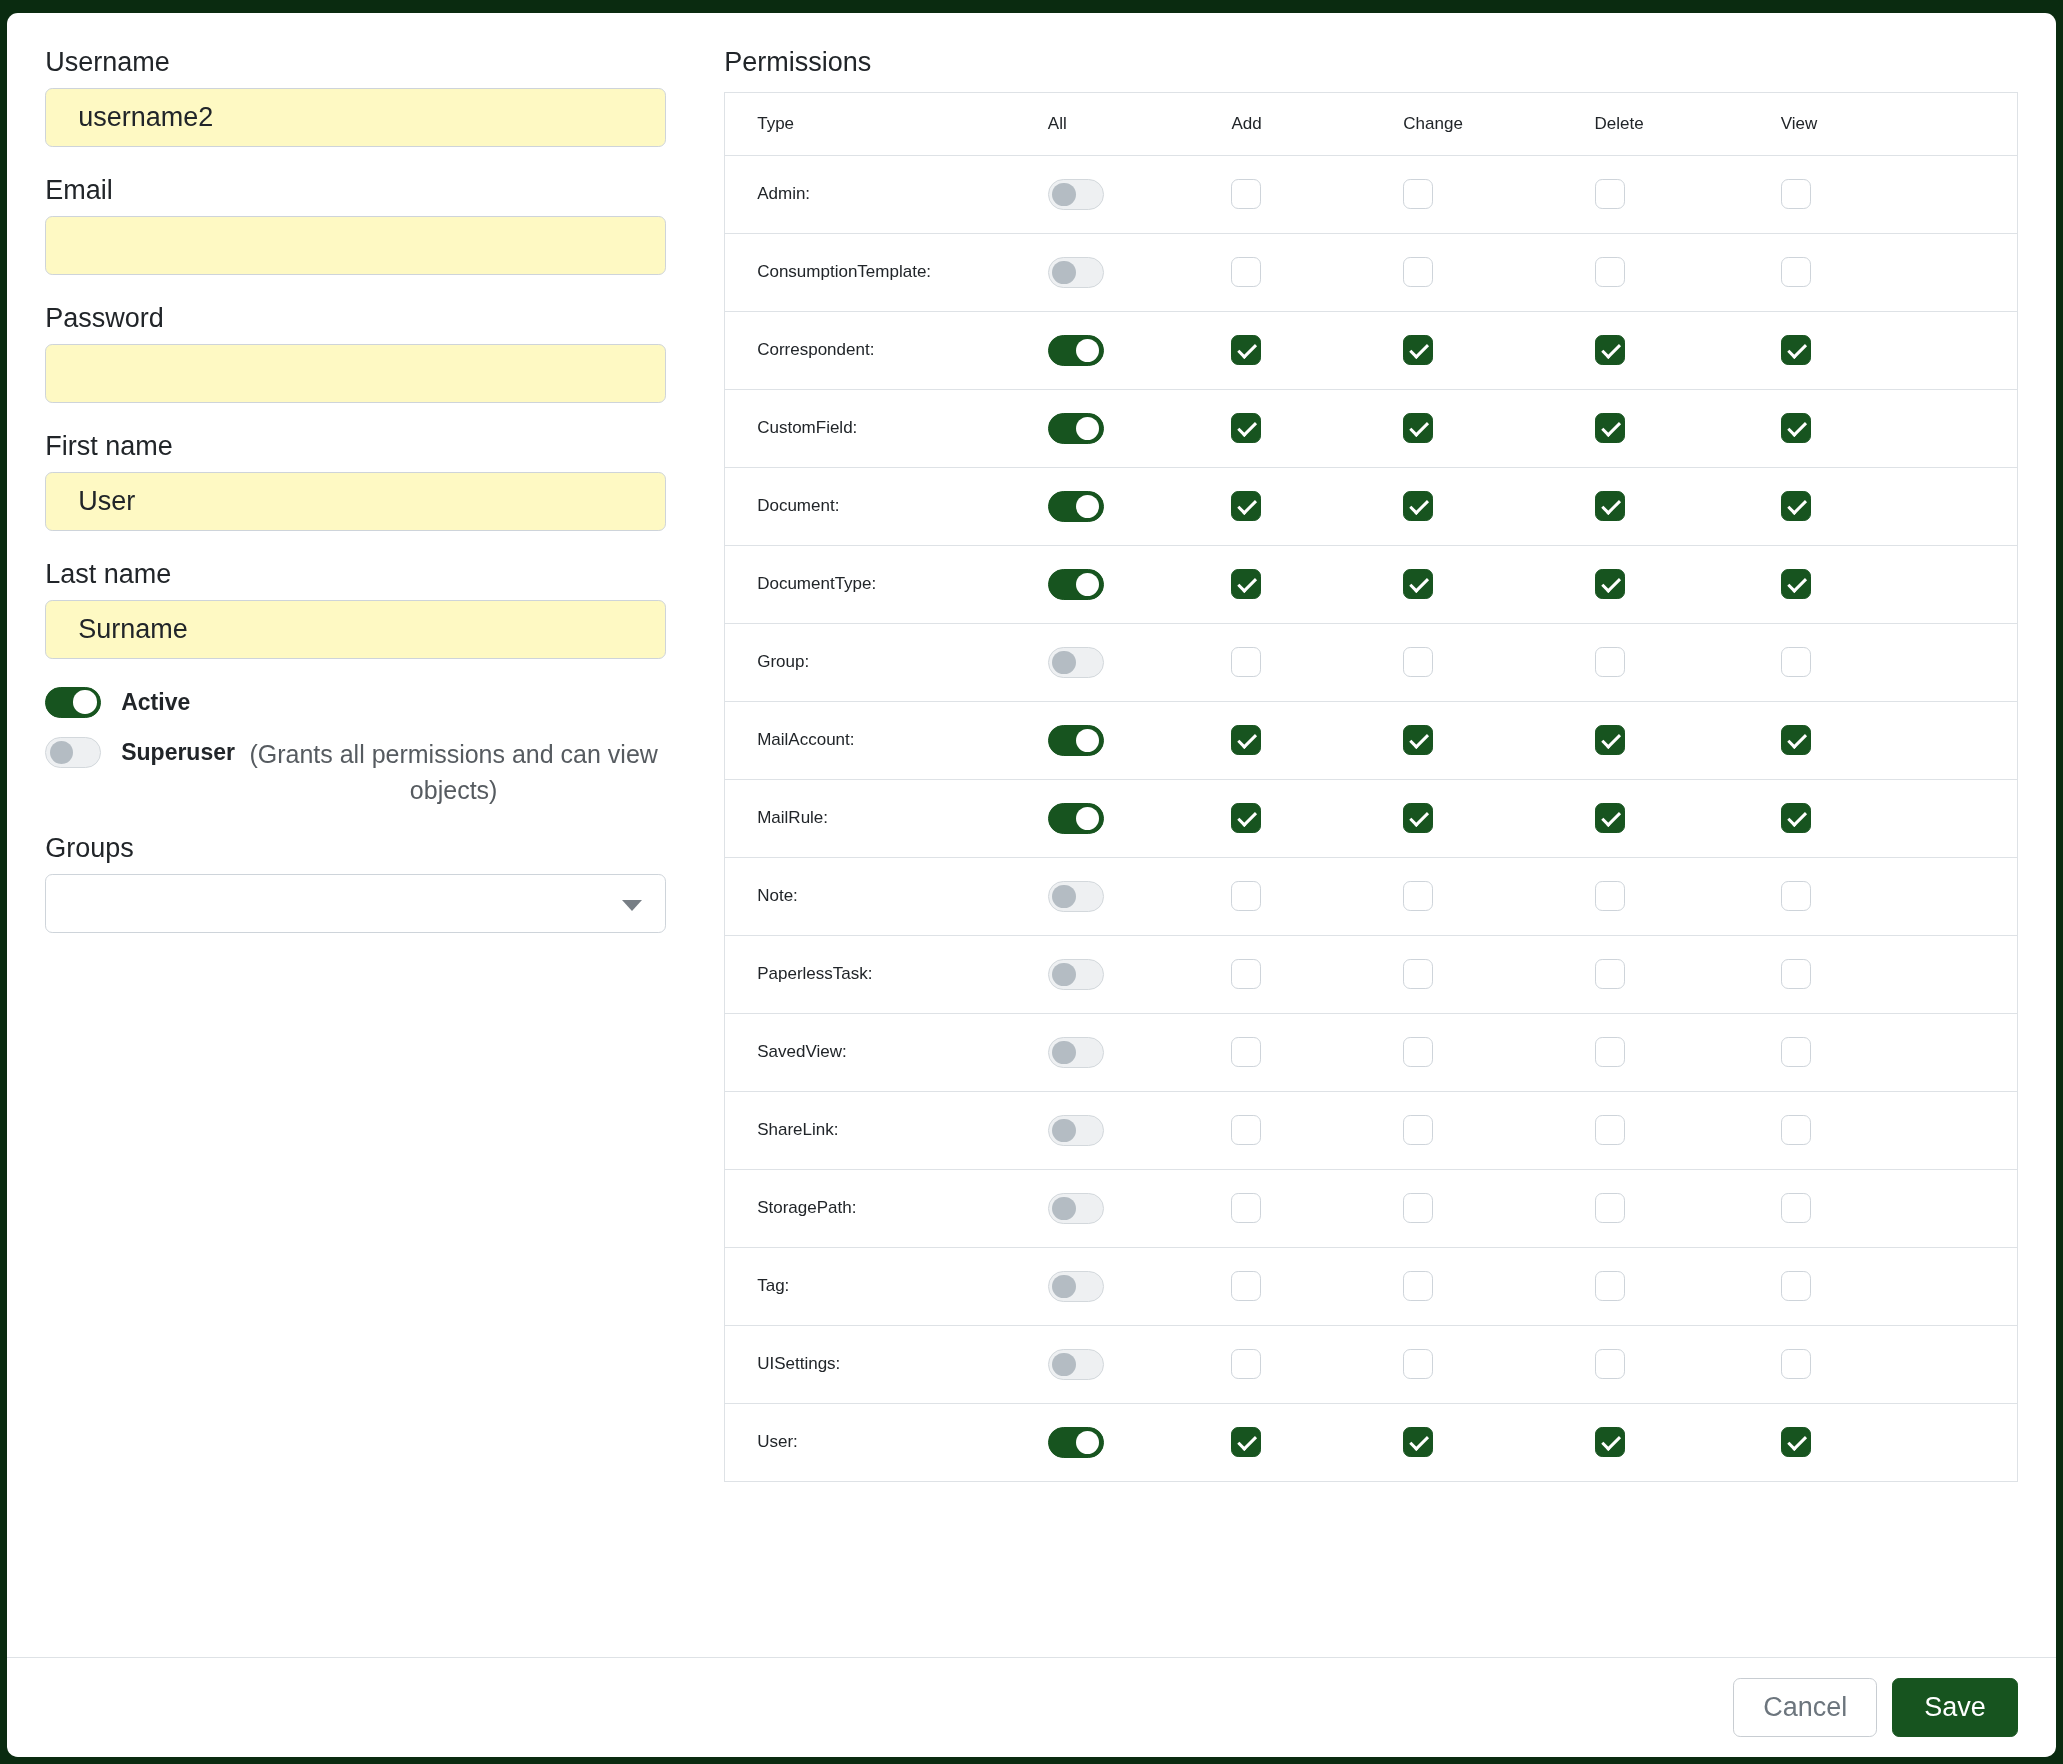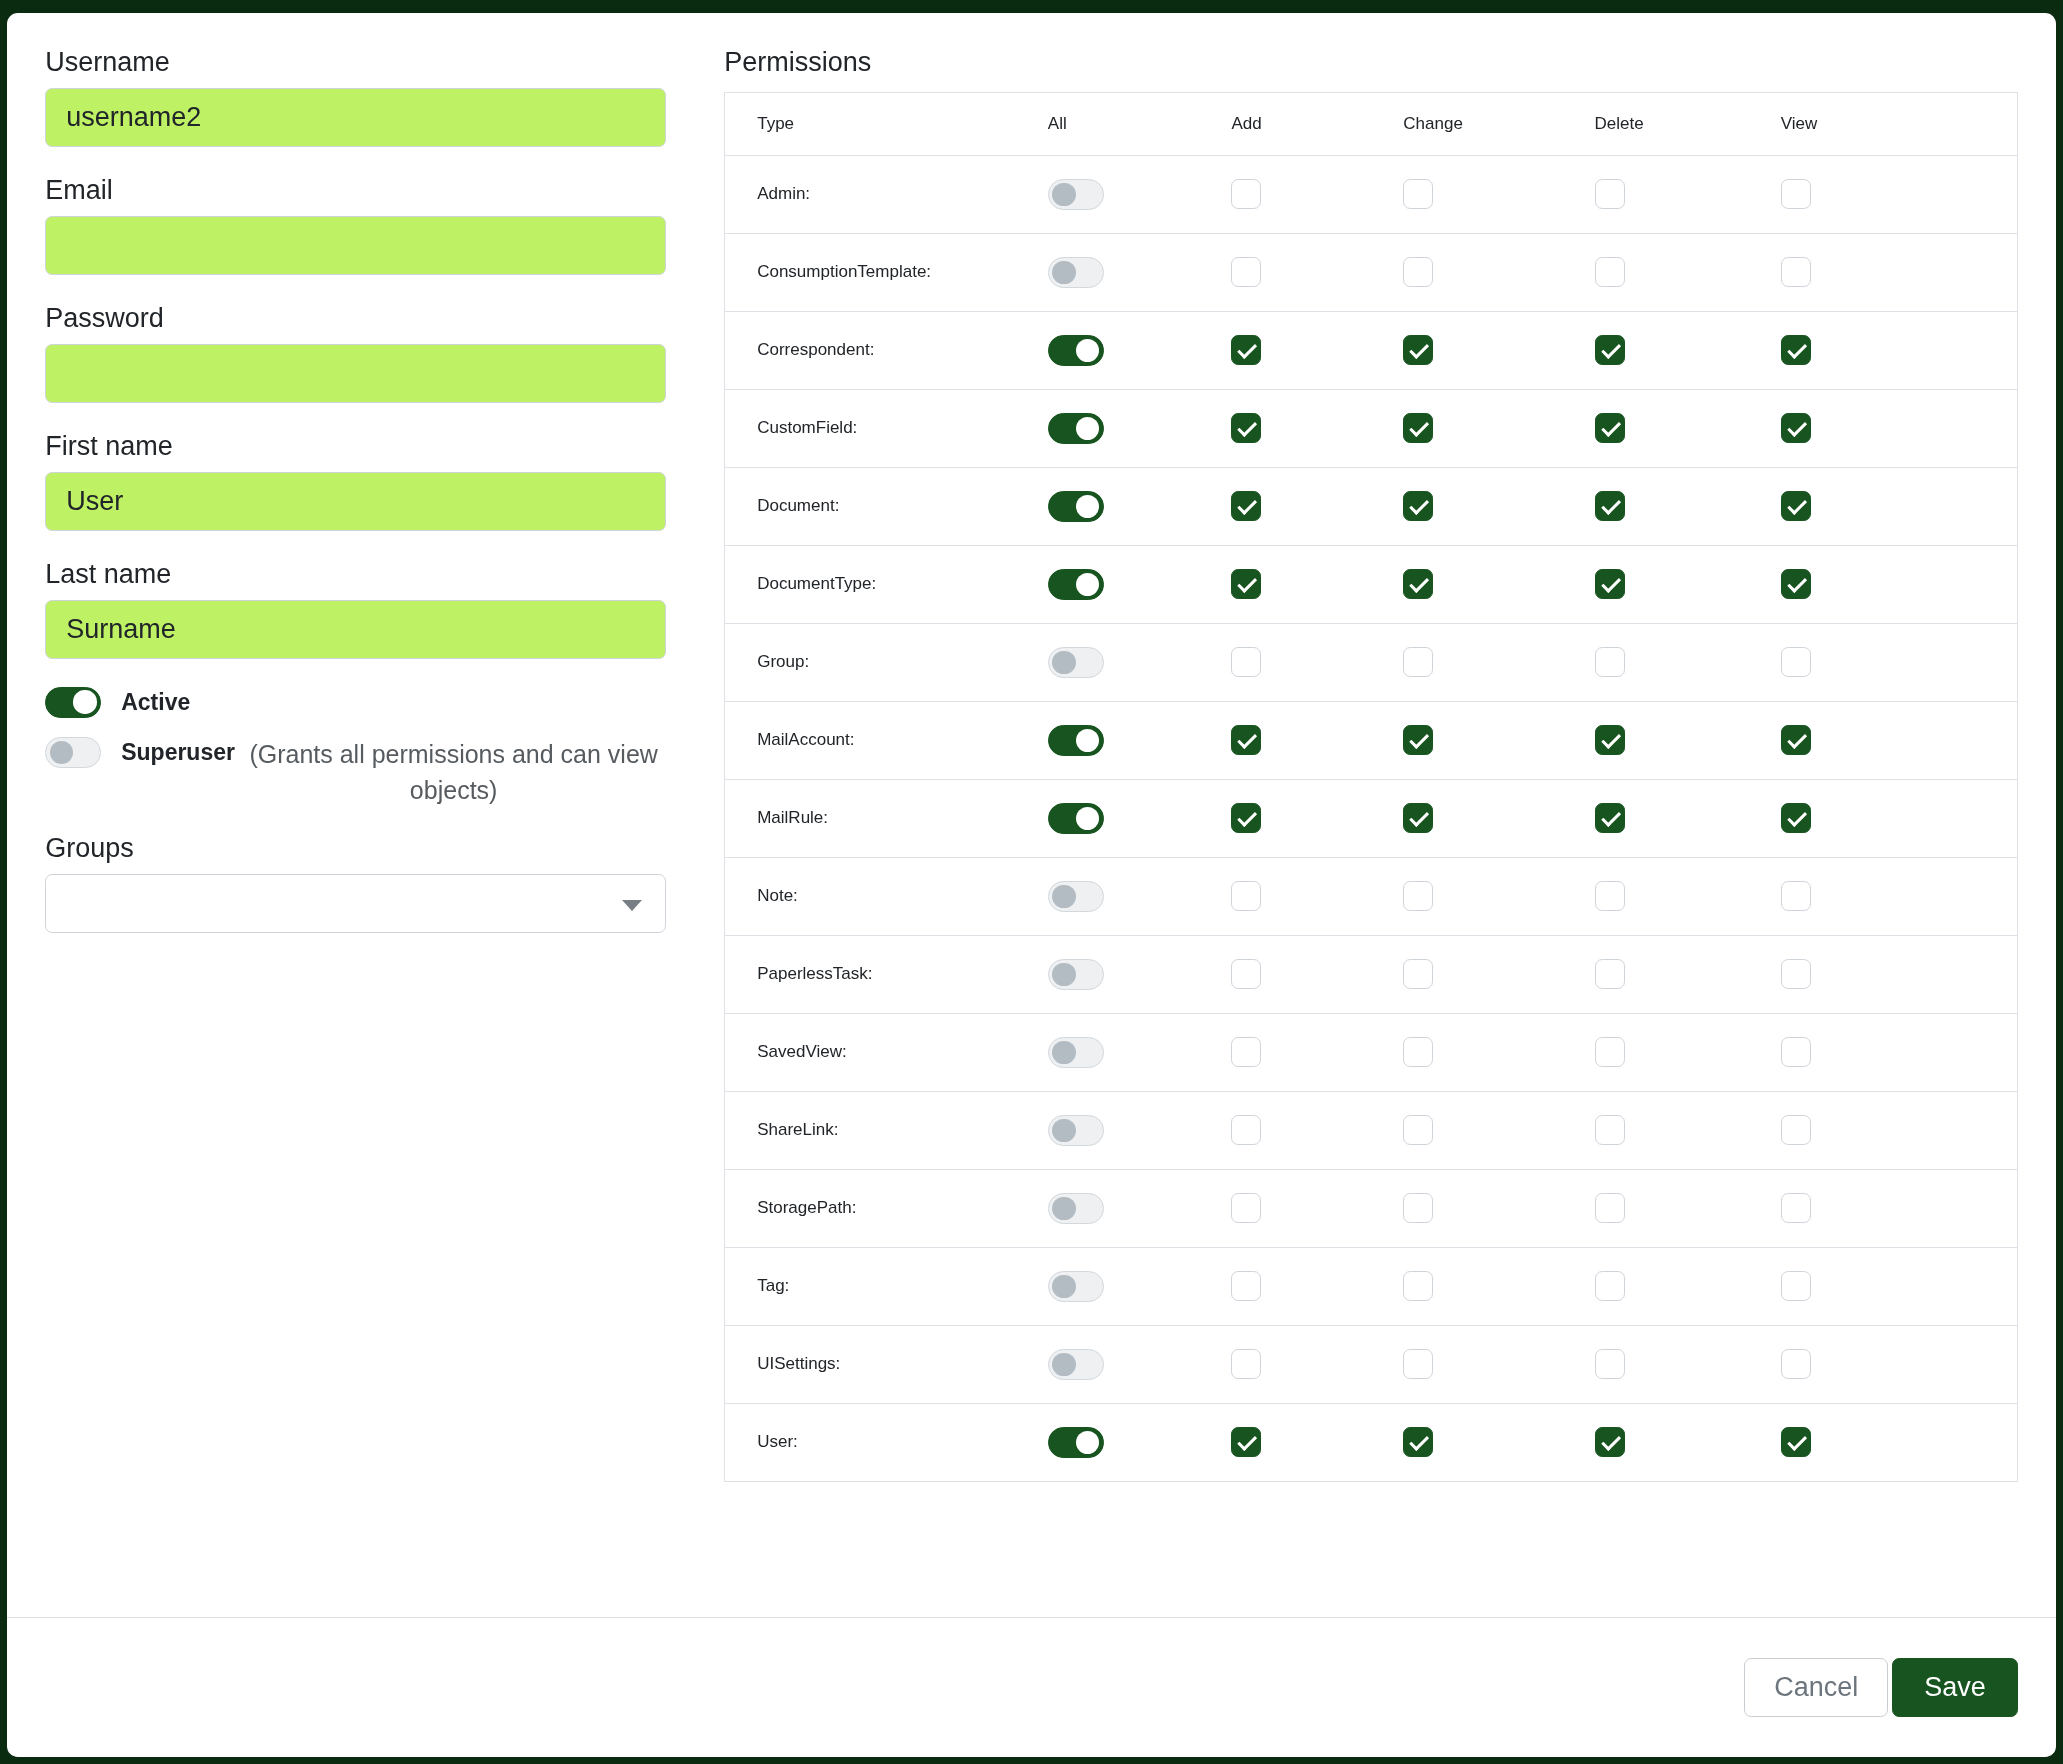--- a/index.html
+++ b/index.html
@@ -40,21 +40,21 @@
     flex:1 1 auto;display:flex;gap:58px;
     padding:34px 38px 0 38px;overflow:hidden;
   }
   .left-col{width:621px;flex:0 0 auto;}
   .right-col{flex:1 1 auto;min-width:0;}
   
   .field{margin-bottom:28px;}
   .field label{display:block;font-size:27px;margin-bottom:10px;color:var(--text);}
   .text-input{
     width:100%;height:59px;border:0.9px solid var(--border);border-radius:7.2px;
-    padding:0 20px;font-size:27px;color:var(--text);outline:none;background:#bef264;
+    padding:0 32px;font-size:27px;color:var(--text);outline:none;background:#fef9c3;
     font-family:inherit;
   }
   .select-box{
     position:relative;width:100%;height:59px;border:0.9px solid var(--border);
     border-radius:7.2px;background:#fff;cursor:pointer;
   }
   .caret{
     position:absolute;right:23.4px;top:25px;width:0;height:0;
     border-left:10px solid transparent;border-right:10px solid transparent;
     border-top:11.7px solid #777e85;
@@ -103,22 +103,22 @@
     font-weight:400;text-align:left;height:63px;vertical-align:middle;color:var(--text);
   }
   table.perm td{height:78px;vertical-align:middle;border-top:0.9px solid var(--table-border);}
   table.perm th:nth-child(1),table.perm td:nth-child(1){width:25%;padding-left:32px;}
   table.perm th:nth-child(2),table.perm td:nth-child(2){width:14.2%;}
   table.perm th:nth-child(3),table.perm td:nth-child(3){width:13.3%;}
   table.perm th:nth-child(4),table.perm td:nth-child(4){width:14.8%;}
   table.perm th:nth-child(5),table.perm td:nth-child(5){width:14.4%;}
   
   .modal-footer{
-    flex:0 0 auto;display:flex;justify-content:flex-end;align-items:center;gap:4px;
-    padding:40px 38px;border-top:0.9px solid var(--table-border);
+    flex:0 0 auto;display:flex;justify-content:flex-end;align-items:center;gap:15px;
+    padding:20px 38px;border-top:0.9px solid var(--table-border);
   }
   .btn{
     height:59px;border-radius:7.2px;font-size:27px;cursor:pointer;
     font-family:inherit;
   }
   .btn-cancel{
     background:#fff;border:0.9px solid #c8cdd2;color:var(--muted);padding:0 29px;
   }
   .btn-save{
     background:var(--accent);border:0.9px solid var(--accent);color:#fff;padding:0 31px;

